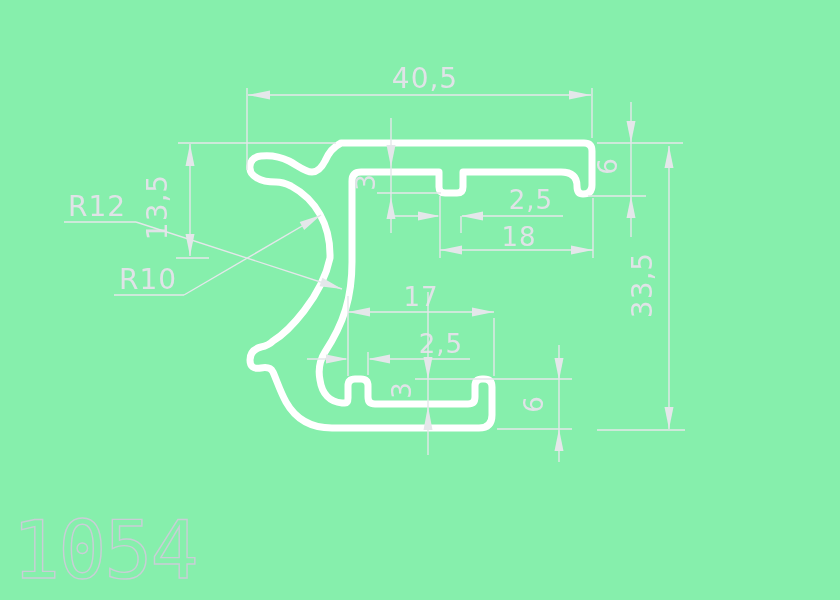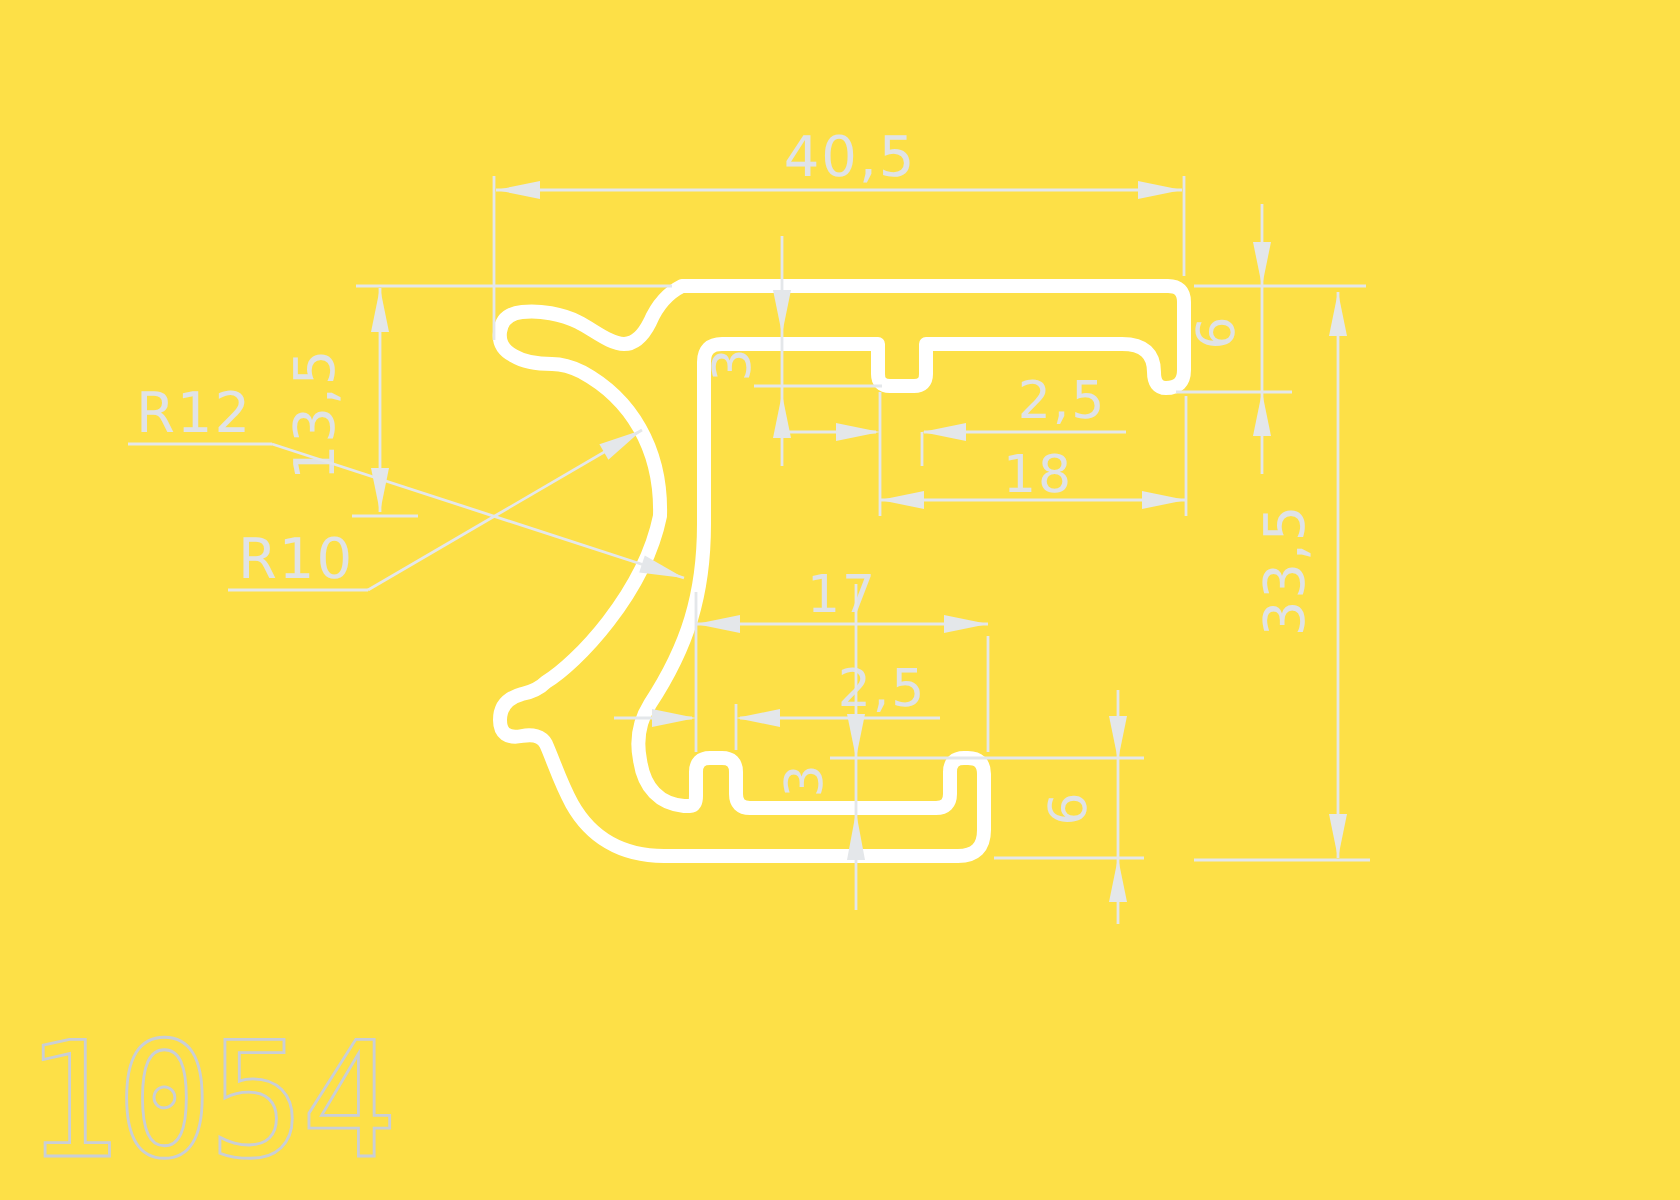--- a/index.html
+++ b/index.html
@@ -1,17 +1,17 @@
 <!DOCTYPE html>
 <html><head>
 <meta charset="utf-8">
 <style>
   html,body{margin:0;padding:0;background:#242a36;}
   .canvas-wrap{
-    position:relative;width:840px;height:600px;background:#fde047;overflow:hidden;
+    position:relative;width:840px;height:600px;background:#86efac;overflow:hidden;
     font-family:"DejaVu Sans",sans-serif;
   }
   svg text{
     font-family:"DejaVu Sans",sans-serif;
     fill:#e0e3e7;
     letter-spacing:1px;
   }
   .dim-txt{font-size:28px;}
   .dim-txt-sm{font-size:26px;}
   .thin{stroke:#e4e7ea;stroke-width:1.4;fill:none;}

